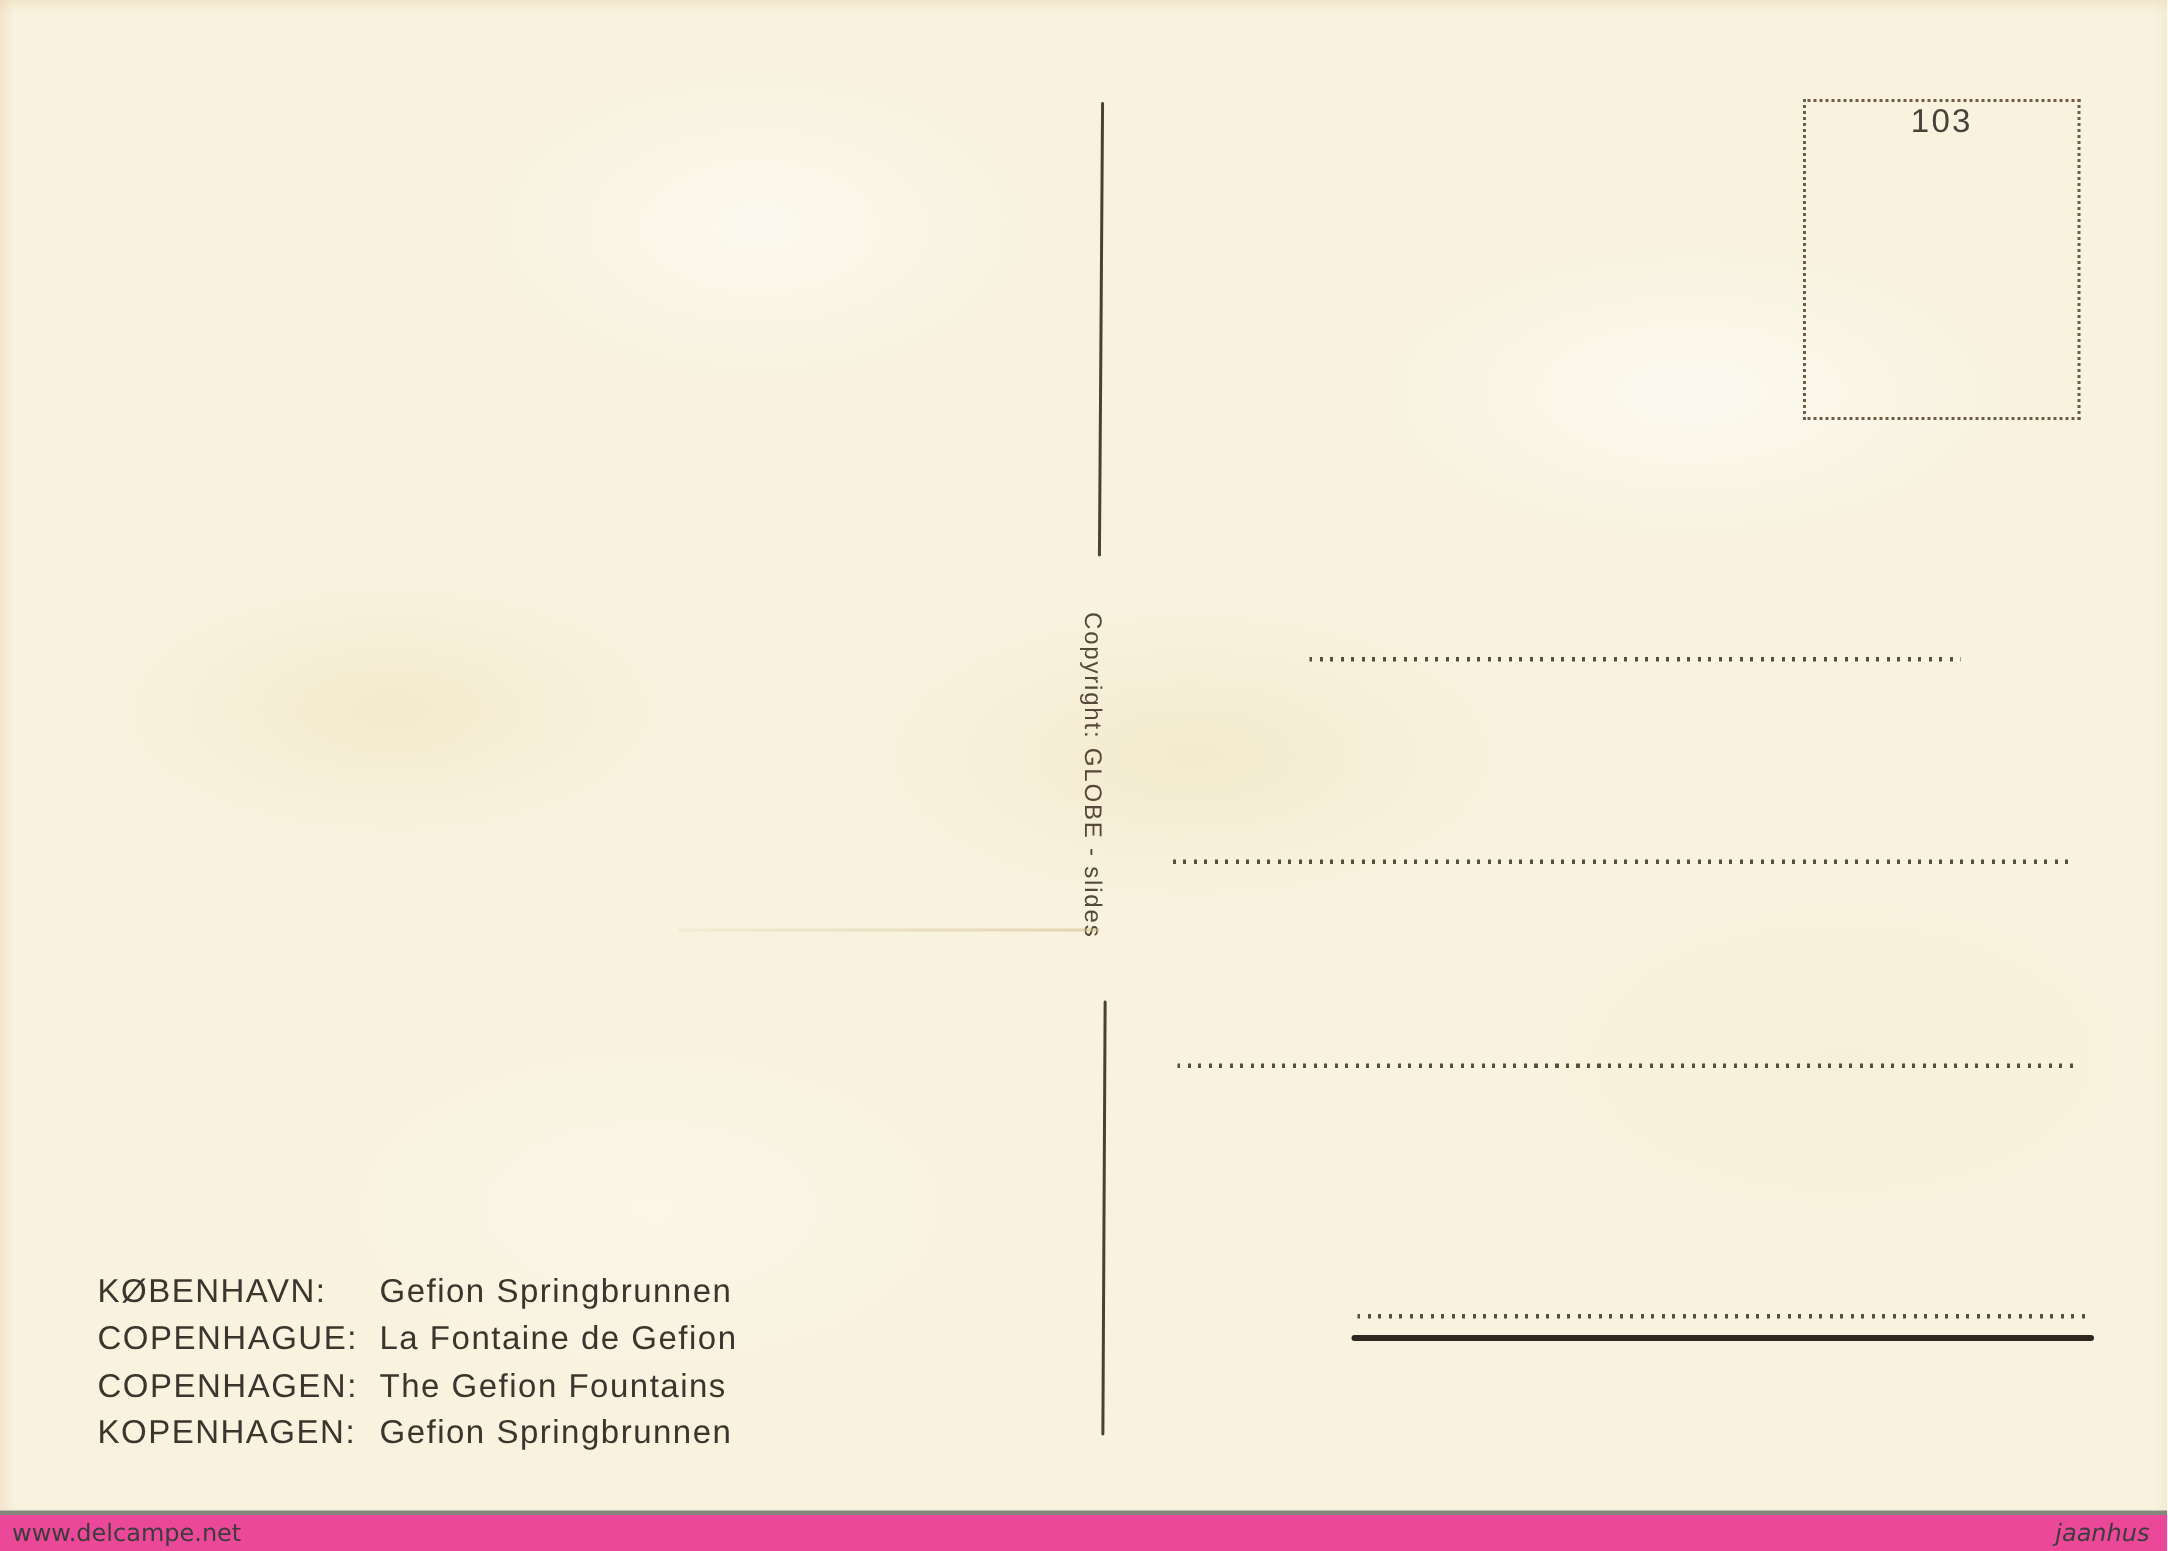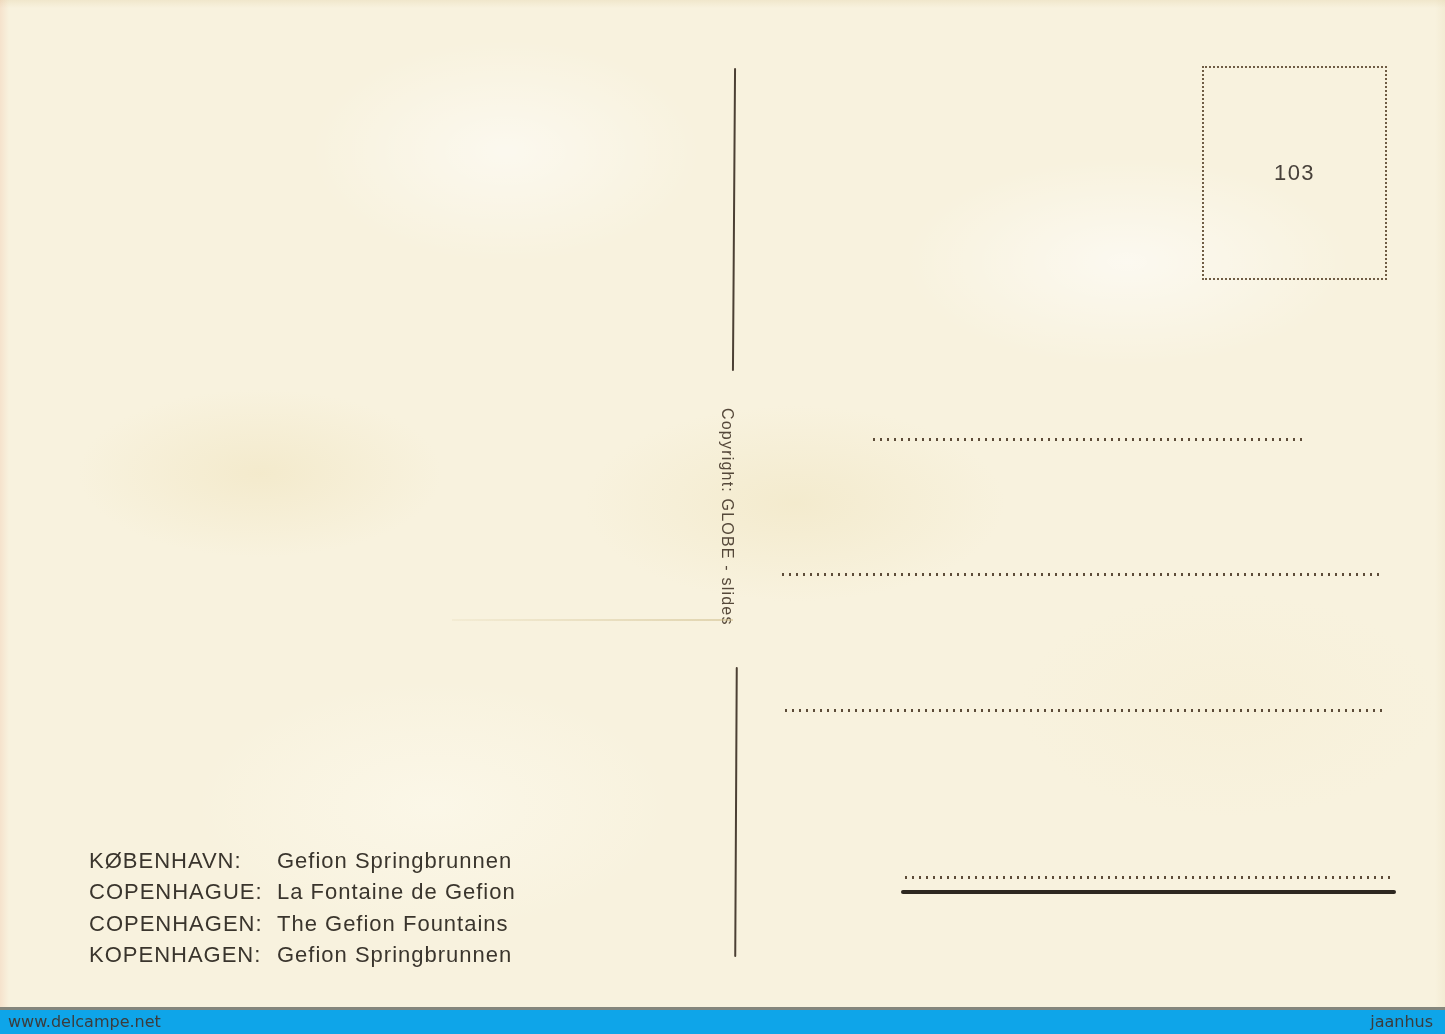--- a/index.html
+++ b/index.html
@@ -67,21 +67,20 @@
     top: 66px;
     width: 185px;
     height: 214px;
     border: 2px dotted #6f5c44;
     box-sizing: border-box;
     display: flex;
     align-items: flex-start;
     justify-content: center;
   }
   .stamp-number {
-    margin-top: 92px;
     font-size: 22px;
     letter-spacing: 1.5px;
     color: #48413a;
   }
 
   
   .dotline {
     position: absolute;
     height: 3px;
     background-image: repeating-linear-gradient(
@@ -115,44 +114,43 @@
   }
 
   
   .captions {
     position: absolute;
     left: 65px;
     top: 845px;
     color: #3a352d;
     font-size: 22px;
     letter-spacing: 1px;
-    margin-left: 24px;
   }
   .caption-row {
     display: flex;
     height: 31.5px;
     align-items: center;
   }
   .caption-label { width: 188px; flex: 0 0 188px; }
   .caption-text  { white-space: nowrap; }
 
   
   .bottom-strip {
     position: absolute;
     left: 0;
     top: 1010px;
     width: 1445px;
     height: 24px;
-    background: #0ea5e9;
+    background: #ec4899;
     font-family: "DejaVu Sans", sans-serif;
     font-size: 16px;
     color: #3c3c3c;
   }
   .wm-left  { position: absolute; left: 8px;  top: 2px; }
-  .wm-right { position: absolute; right: 12px; top: 2px; }
+  .wm-right { position: absolute; right: 12px; top: 2px; font-style: italic; }
 </style>
 </head>
 <body>
 
 <div id="stage">
 
   <div class="postcard">
 
     <div class="divider top"></div>
     <div class="divider bottom"></div>

